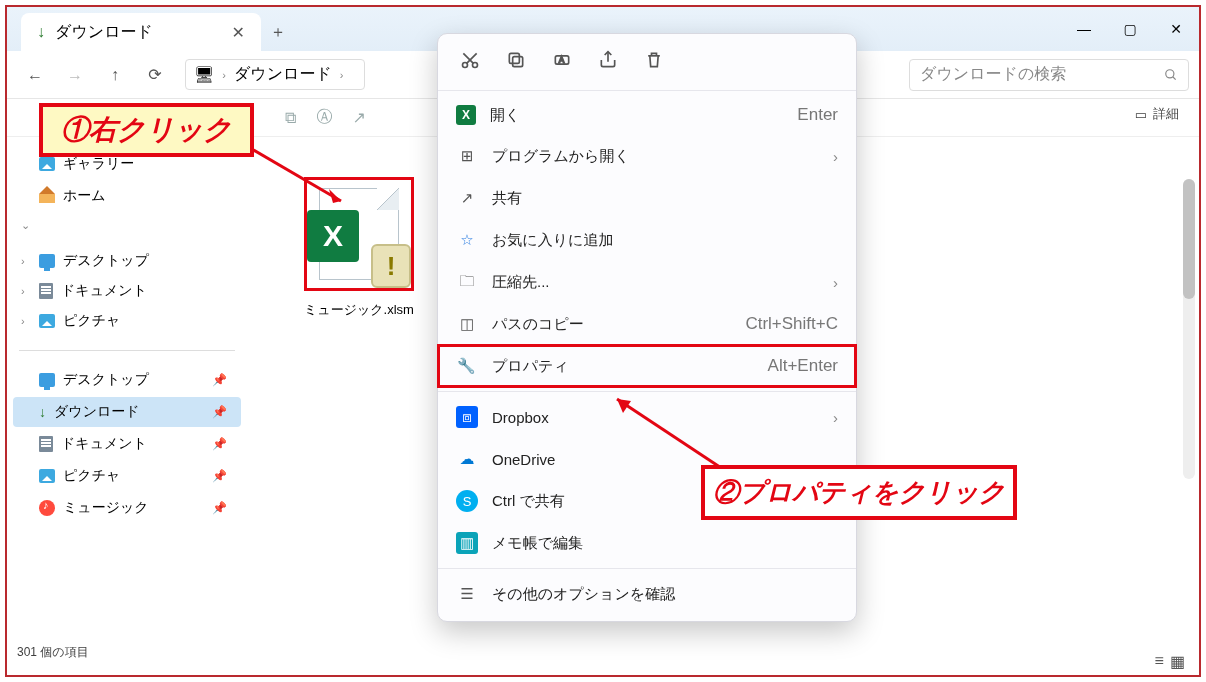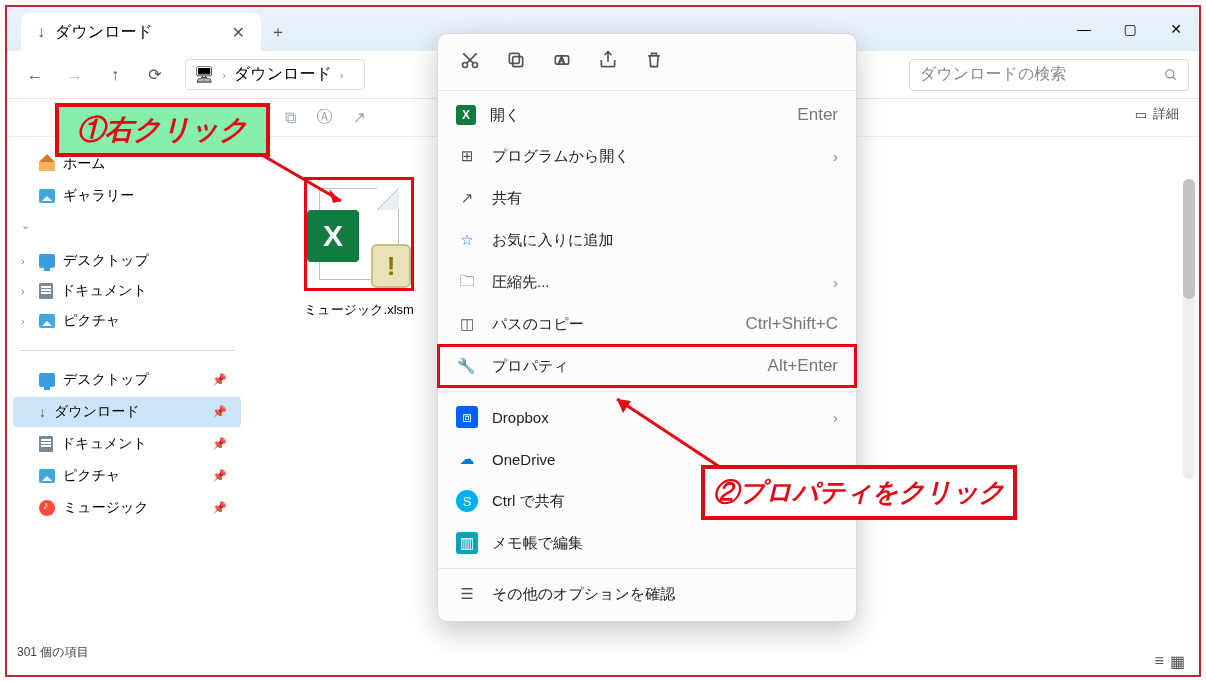--- a/index.html
+++ b/index.html
@@ -48,21 +48,21 @@
 .ctxitem .sc { margin-left: auto; color: #777; font-size: 17px; }
 .ctxitem .chev { margin-left: auto; color: #888; }
 .ctxitem.hl { outline: 3px solid #e30613; outline-offset: -2px; }
 .ctxicon { width: 22px; height: 22px; display: flex; align-items: center; justify-content: center; color: #555; }
 .xgreen { background: #107c41; color: #fff; border-radius: 3px; font-weight: bold; font-size: 12px; width: 20px; height: 20px; }
 .dbx { background: #0061ff; color: #fff; border-radius: 3px; }
 .odr { color: #0078d4; }
 .sky { background: #00aff0; color: #fff; border-radius: 50%; font-size: 13px; }
 .note { background: #0aa3b8; color: #fff; border-radius: 3px; }
 
-.anno1 { position: absolute; left: 48px; top: 96px; border: 4px solid #e30613; background: #86efac; padding: 4px 18px; color: #e30613; font-weight: 900; font-size: 28px; z-index: 20; font-style: italic; }
+.anno1 { position: absolute; left: 32px; top: 96px; border: 4px solid #e30613; background: #fef9c3; padding: 4px 18px; color: #e30613; font-weight: 900; font-size: 28px; z-index: 20; font-style: italic; }
 .anno2 { position: absolute; left: 694px; top: 458px; border: 4px solid #e30613; background: #fff; padding: 6px 8px; color: #e30613; font-weight: 900; font-size: 26px; z-index: 20; font-style: italic; }
 .arrow { position: absolute; z-index: 19; pointer-events: none; }
 .scrollbar-r { position: absolute; right: 4px; top: 172px; width: 12px; height: 300px; background: #eee; border-radius: 6px; }
 .scrollbar-thumb { position: absolute; top: 0; width: 100%; height: 120px; background: #c2c2c2; border-radius: 6px; }
 .homeico { width:16px; height:14px; display:inline-block; position:relative; }
 .homeico:before { content:''; position:absolute; left:0; top:5px; width:16px; height:9px; background:#f4b45a; }
 .homeico:after { content:''; position:absolute; left:0; top:-3px; border-left:8px solid transparent; border-right:8px solid transparent; border-bottom:8px solid #d17a2b; }
 .imgico { width:16px; height:14px; background:#3da9e0; display:inline-block; position:relative; border-radius:2px; }
 .imgico:after { content:''; position:absolute; left:3px; bottom:2px; border-left:5px solid transparent; border-right:5px solid transparent; border-bottom:5px solid #fff; }
 .monico{width:16px;height:14px;display:inline-block;background:#3b9de0;border-radius:2px;position:relative;}
@@ -118,26 +118,26 @@
     <span class="opicon">↗</span>
     <div class="details-btn">
       <span>▭</span>
       <span>詳細</span>
     </div>
   </div>
 
   <div class="body">
     <div class="nav">
       <div class="navitem">
+          <span class="imgico"></span>
+          <span>ギャラリー</span>
+        </div>
+      <div class="navitem">
           <span class="homeico"></span>
           <span>ホーム</span>
-        </div>
-      <div class="navitem">
-          <span class="imgico"></span>
-          <span>ギャラリー</span>
         </div>
       <div class="navitem" style="padding-left:8px">
           <span class="expand" style="position:static">⌄</span>
         </div>
       <div class="navgroup">
         <div class="navitem">
             <span class="expand">›</span>
             <span class="monico"></span>
             <span>デスクトップ</span>
           </div>

